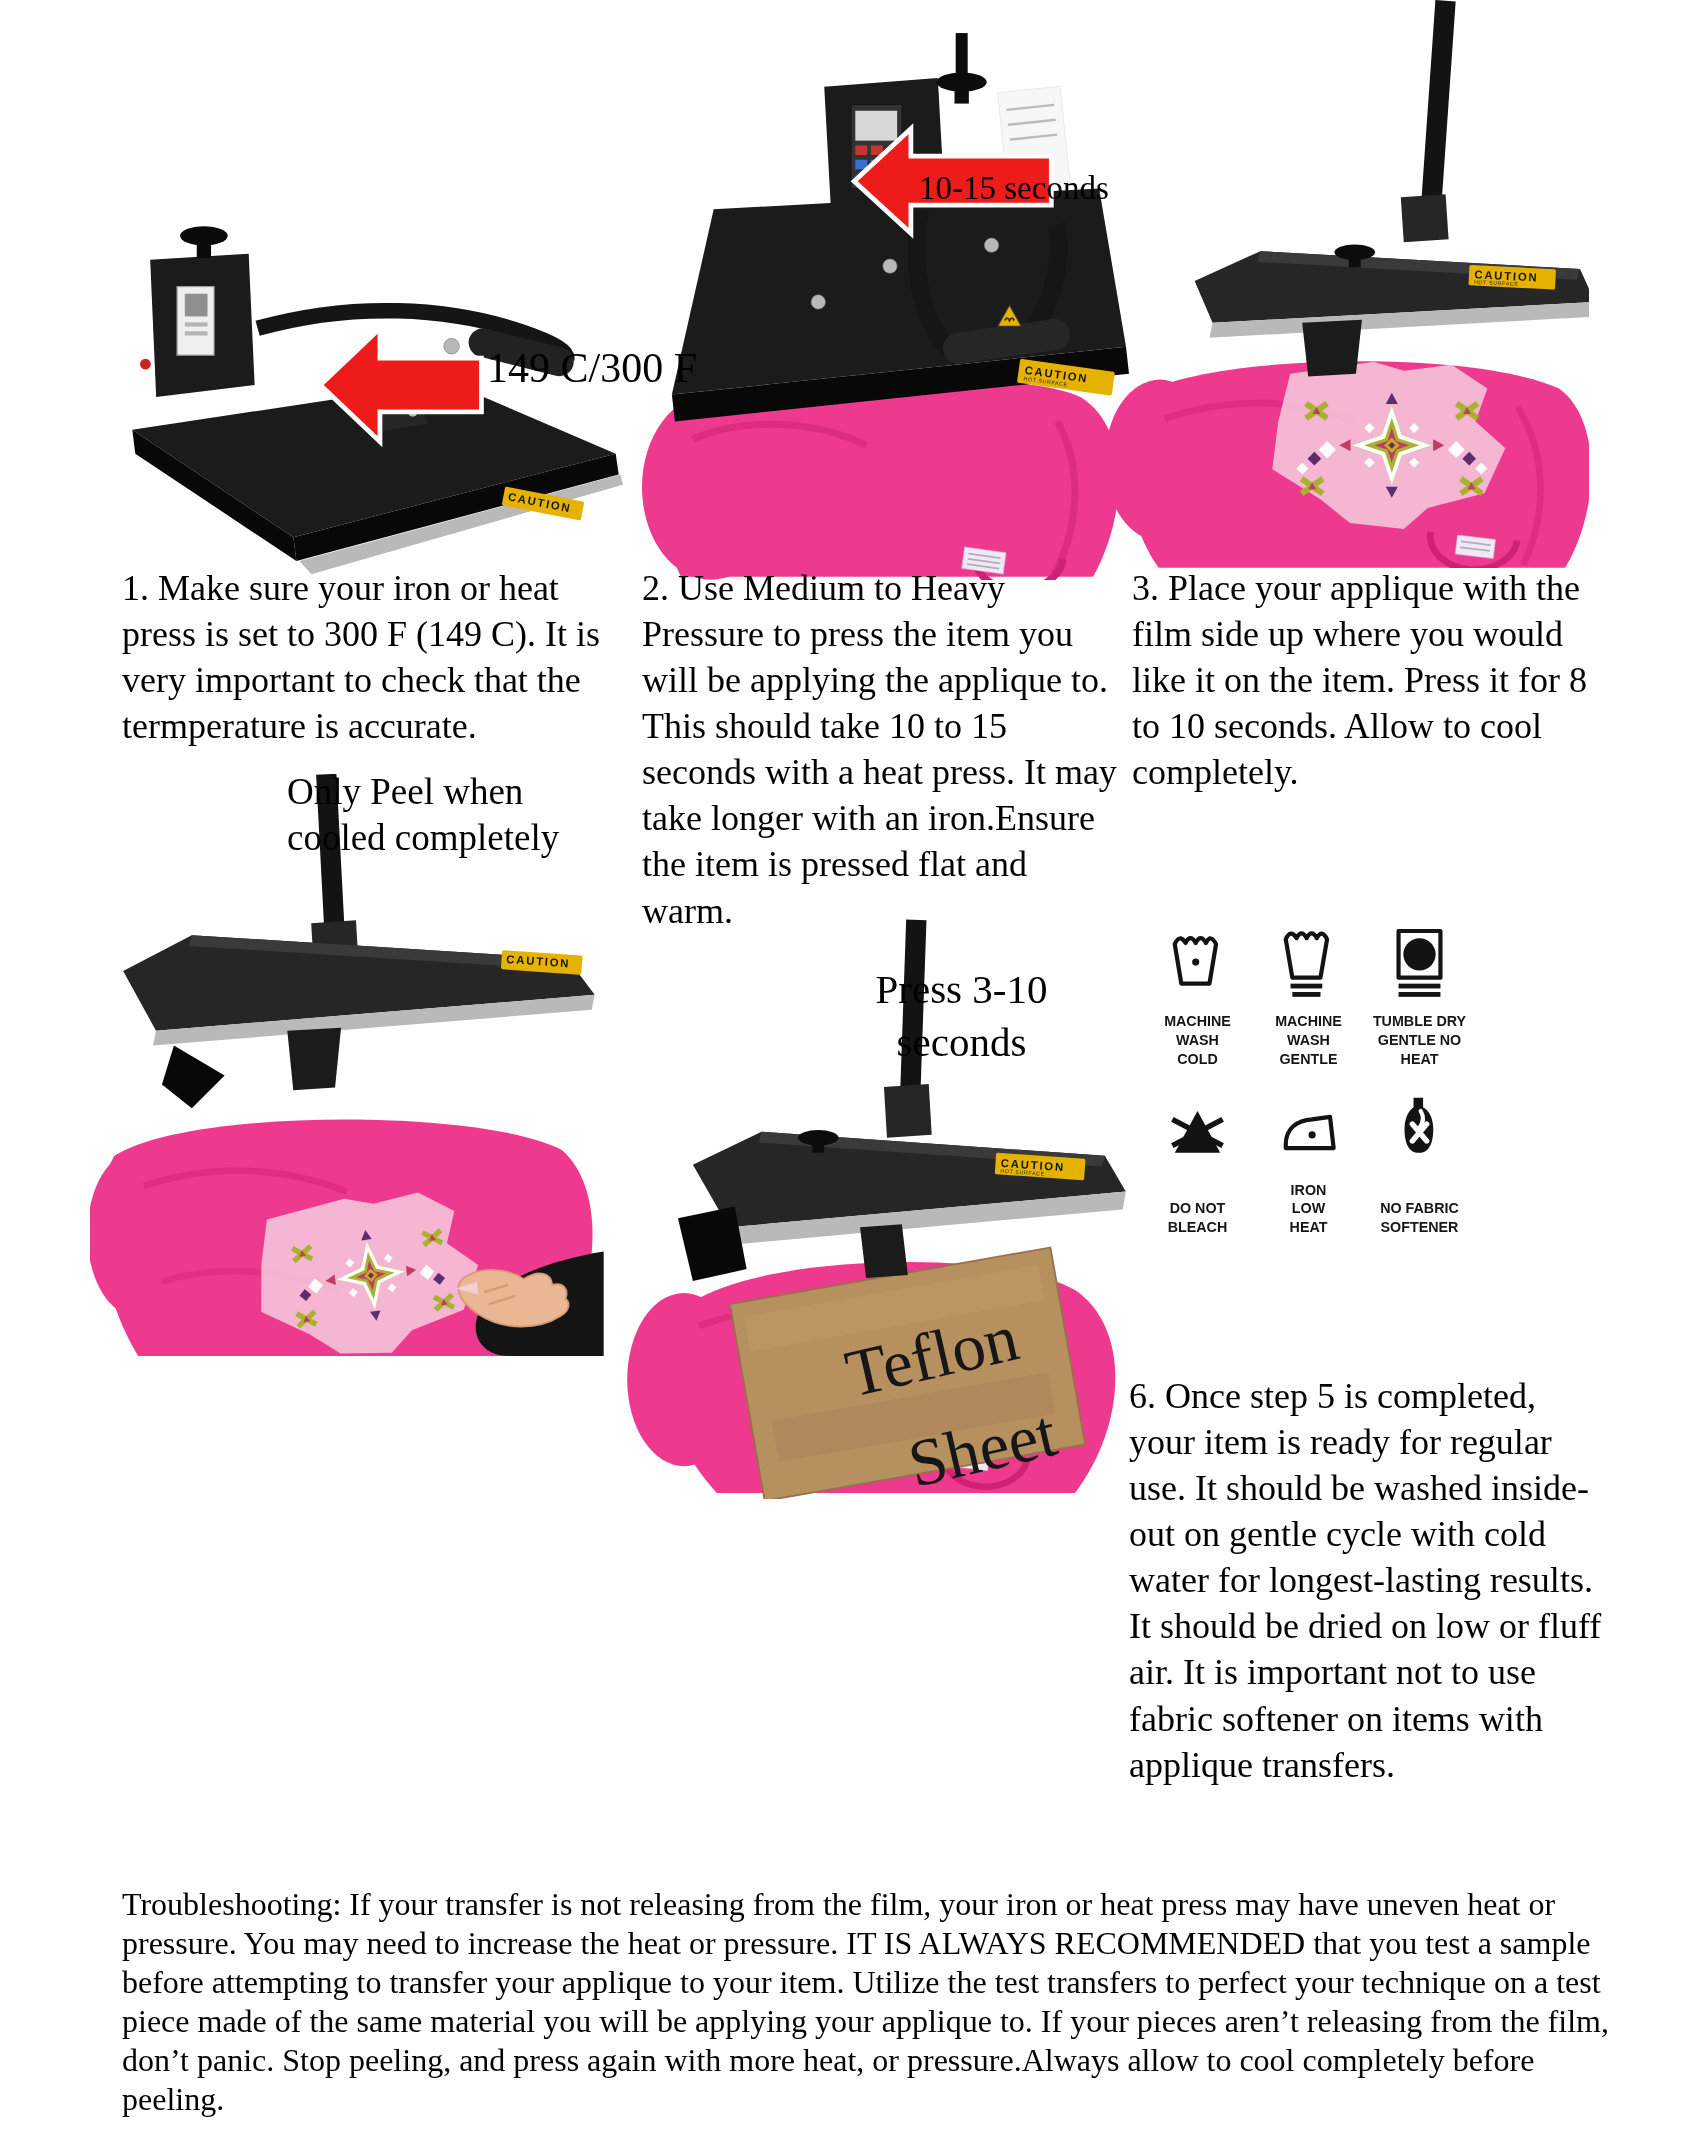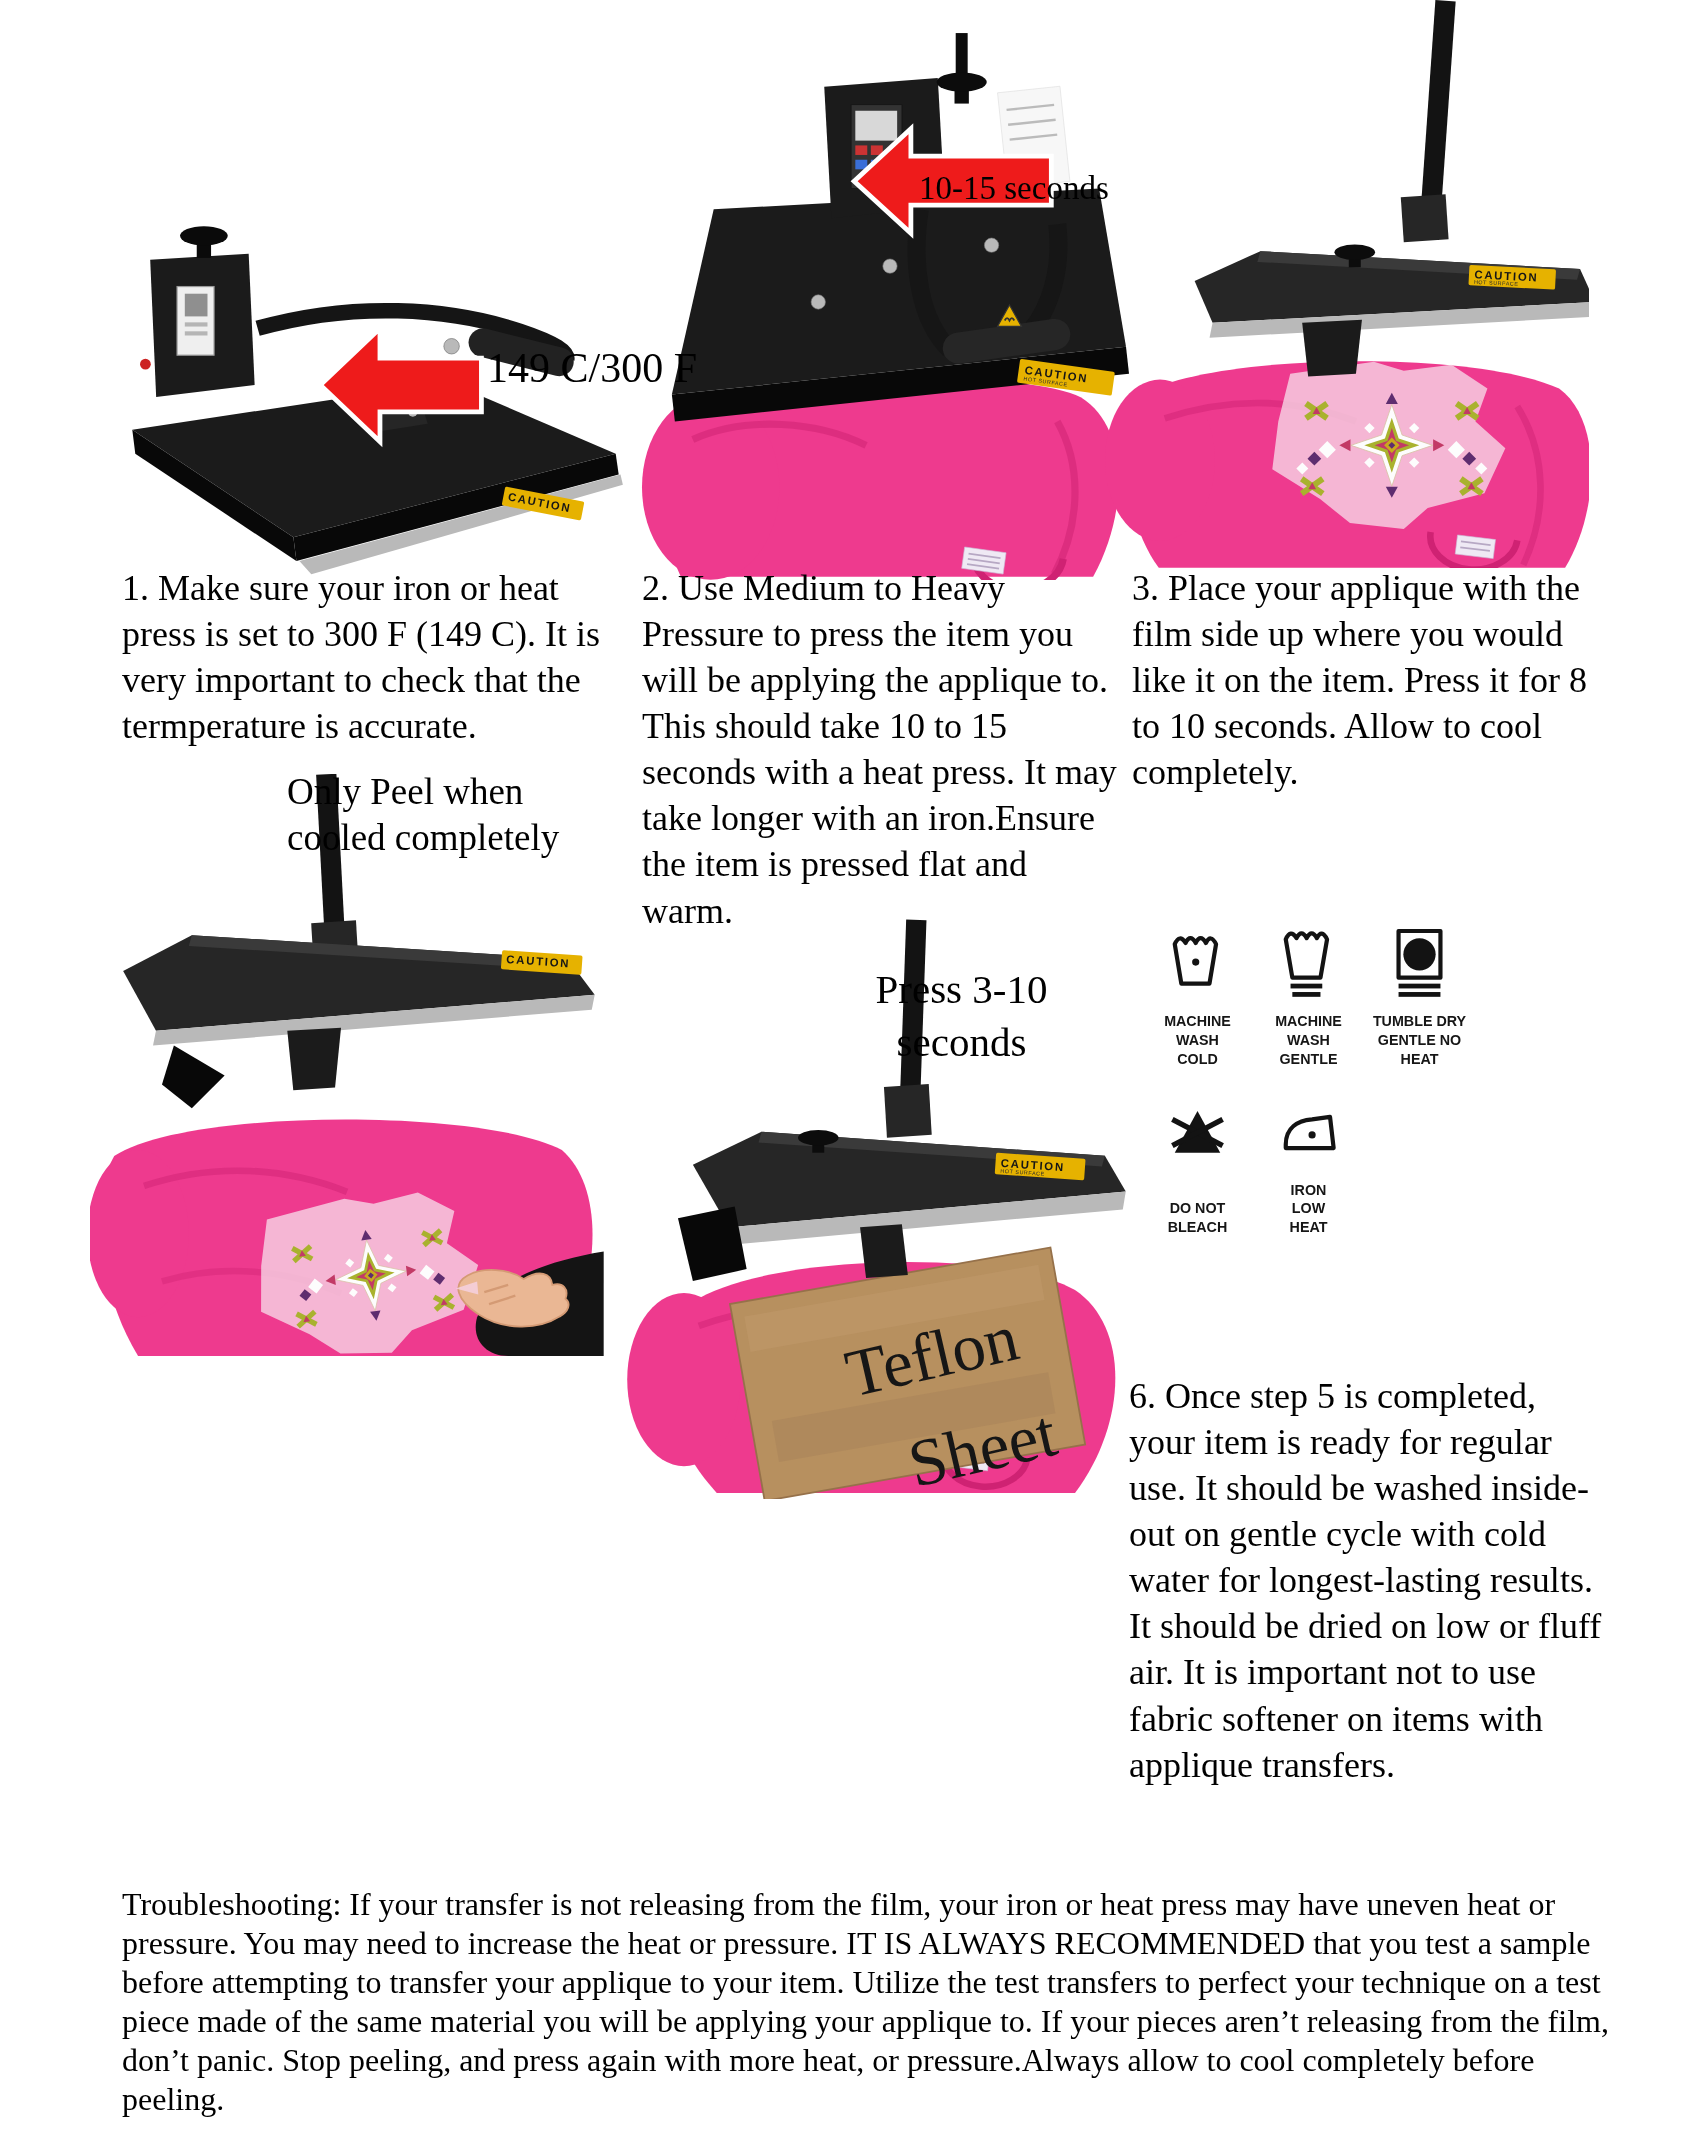--- a/index.html
+++ b/index.html
@@ -399,20 +399,30 @@
     </div>
     <div class="care-item">
       <svg viewBox="0 0 100 132">
         <path class="ic" d="M12,92 L12,86 C12,58 32,46 56,44 L86,40 L92,92 Z"></path>
         <circle cx="56" cy="70" r="6" class="ic-fill"></circle>
       </svg>
       <div class="care-caption">IRON
 LOW
 HEAT</div>
     </div>
+    <div class="care-item">
+      <svg viewBox="0 0 100 132">
+        <path class="ic-fill" d="M40,8 L56,8 L56,24 C66,30 73,42 73,60 C73,84 66,100 49,100 C32,100 25,84 25,60 C25,42 32,30 40,24 Z"></path>
+        <path d="M52,30 C58,40 56,50 50,58" stroke="#ffffff" stroke-width="7" fill="none" stroke-linecap="round"></path>
+        <line x1="38" y1="52" x2="62" y2="80" stroke="#ffffff" stroke-width="9" stroke-linecap="round"></line>
+        <line x1="62" y1="52" x2="38" y2="80" stroke="#ffffff" stroke-width="9" stroke-linecap="round"></line>
+      </svg>
+      <div class="care-caption">NO FABRIC
+SOFTENER</div>
+    </div>
   </div>
 
   <div class="step" style="left:1129px;top:1373px;width:475px;">6. Once step 5 is completed, your item is ready for regular use. It should be washed inside-out on gentle cycle with cold water for longest-lasting results.
 It should be dried on low or fluff air. It is important not to use fabric softener on items with applique transfers.</div>
 
   <div id="troubleshooting">Troubleshooting: If your transfer is not releasing from the film, your iron or heat press may have uneven heat or pressure. You may need to increase the heat or pressure. IT IS ALWAYS RECOMMENDED that you test a sample before attempting to transfer your applique to your item. Utilize the test transfers to perfect your technique on a test piece made of the same material you will be applying your applique to. If your pieces aren’t releasing from the film, don’t panic. Stop peeling, and press again with more heat, or pressure.Always allow to cool completely before peeling.</div>
 
 </div>
 
 

